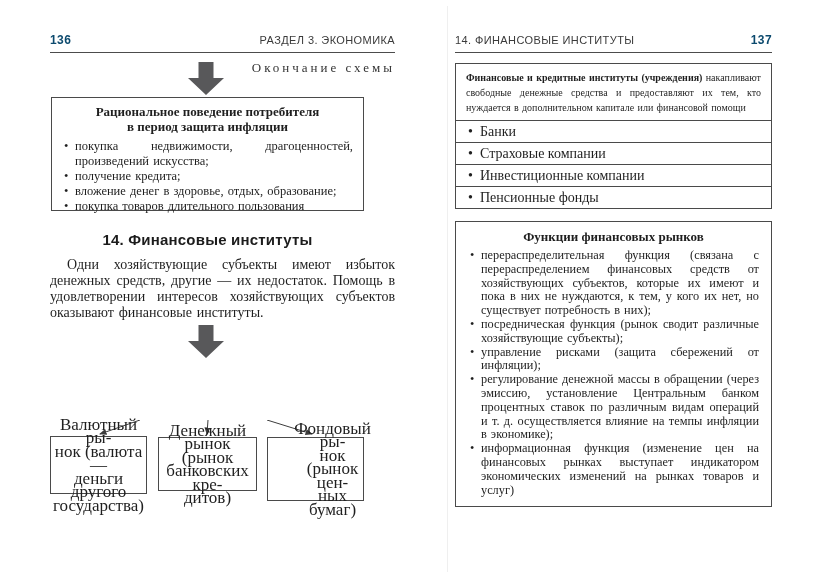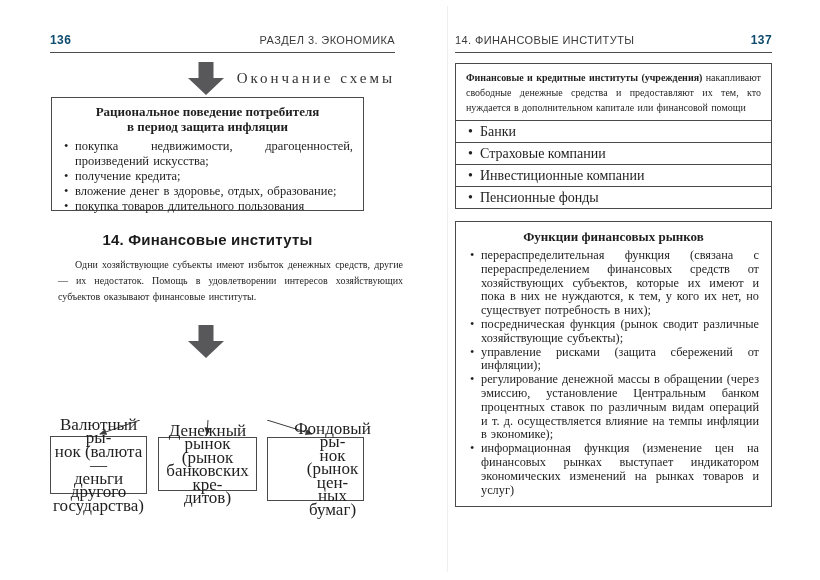--- a/index.html
+++ b/index.html
@@ -10,39 +10,39 @@
   .page{position:absolute;top:33px;}
   .page-left{left:50px;width:345px;height:530px;}
   .page-right{left:455px;width:317px;height:530px;}
 
   .running-head{display:flex;justify-content:space-between;align-items:baseline;
                 border-bottom:1.5px solid #4c4c4c;padding-bottom:5px;
                 font-family:"Liberation Sans",sans-serif;font-size:11px;color:#3a3a3a;
                 letter-spacing:0.4px;}
   .pagenum{font-weight:bold;font-size:12px;color:#0c4a6e;}
 
-  .cont-note{position:absolute;top:27px;right:0;font-size:15px;letter-spacing:3px;color:#333;margin-top:10px;}
+  .cont-note{position:absolute;top:27px;right:0;font-size:13px;letter-spacing:3px;color:#333;}
 
   .block-arrow{position:absolute;width:36px;height:33px;}
   .arrow1{left:138px;top:29px;}
   .arrow2{left:138px;top:292px;}
 
   .box{box-sizing:border-box;border:1px solid #4a4a4a;background:#fff;}
 
   .rational-box{position:absolute;left:1px;top:64px;width:313px;height:114px;padding:6px 10px 4px;}
   .box-title{font-weight:bold;font-size:13px;line-height:15px;text-align:center;white-space:pre-line;}
   .bullets{list-style:none;margin:5px 0 0 0;padding:0;font-size:12.5px;line-height:15px;
            text-align:justify;word-spacing:0.08em;}
   .bullets li{position:relative;padding-left:13px;}
   .bullets li::before{content:"\2022";position:absolute;left:2px;}
 
   .section-heading{position:absolute;left:0;top:198px;width:315px;margin:0;text-align:center;
                    font-family:"Liberation Sans",sans-serif;font-weight:bold;font-size:15px;
                    color:#1c1c1c;letter-spacing:0.2px;}
-  .intro{position:absolute;left:8px;top:224px;width:345px;margin:0;font-size:10px;line-height:16px;
+  .intro{position:absolute;left:0;top:224px;width:345px;margin:0;font-size:14px;line-height:16px;
          text-align:justify;text-indent:17px;word-spacing:0.1em;}
 
   .market-box{position:absolute;left:1px;top:325px;width:313px;height:62px;border-radius:13px;
               padding:7px 14px;font-size:12.5px;line-height:15.5px;text-align:justify;
               word-spacing:0.08em;}
   .market-box .b, .inst-intro .b{font-weight:bold;}
 
   .connectors{position:absolute;left:0;top:387px;width:315px;height:17px;}
 
   .mtype{position:absolute;box-sizing:border-box;border:1px solid #4a4a4a;display:flex;

